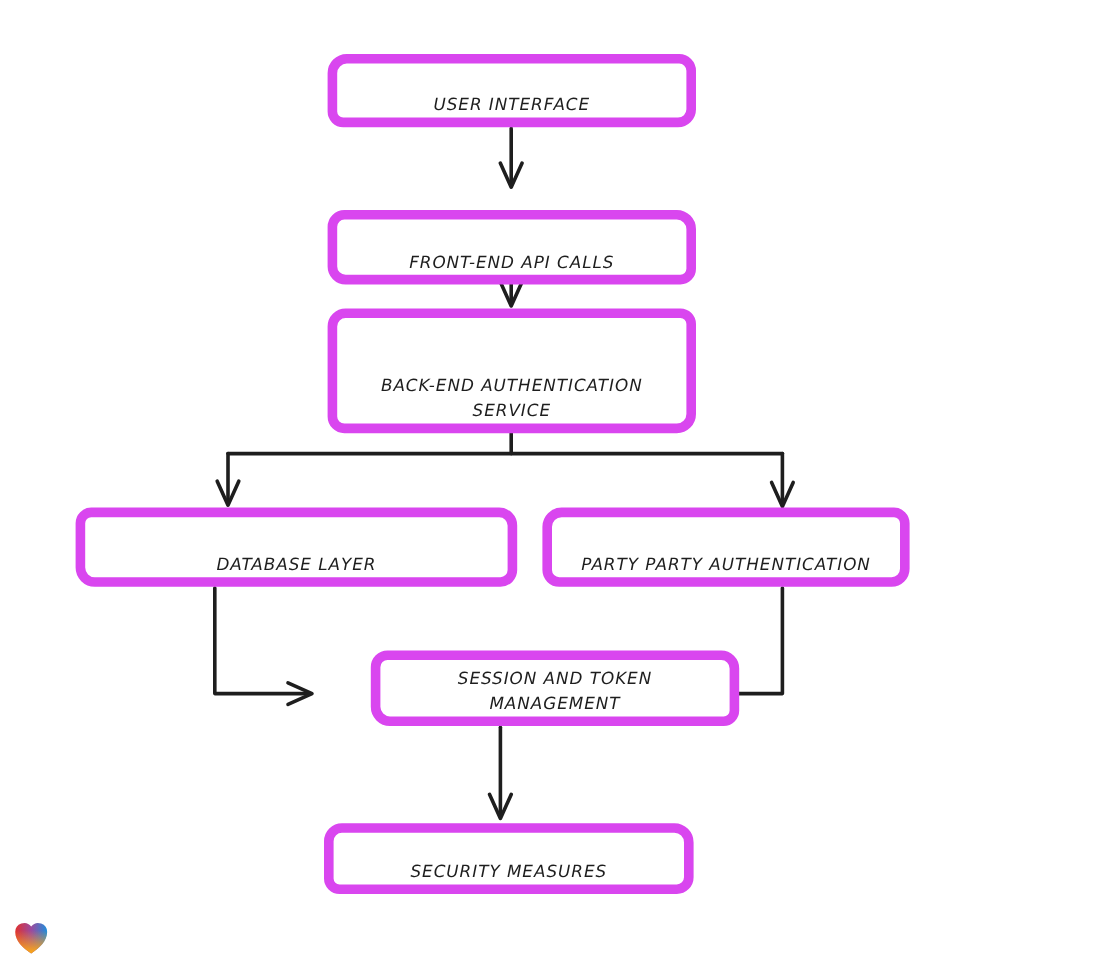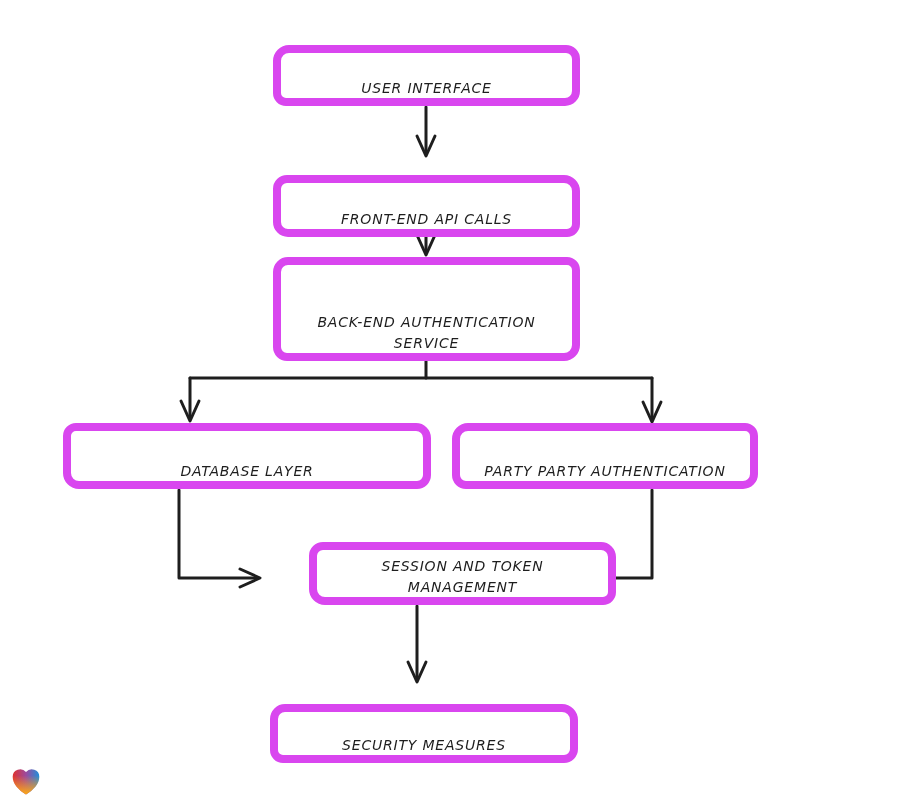--- a/index.html
+++ b/index.html
@@ -49,21 +49,21 @@
     white-space: pre-line;
     padding: 0 14px;
   }
   
   #node-1 { left:273px; top:45px;  width:307px; height:61px; border-radius:16px 14px 15px 13px; }
   #node-2 { left:273px; top:159px; width:307px; height:62px; border-radius:14px 16px 13px 15px;margin-top:16px; }
   #node-3 { left:273px; top:257px; width:307px; height:104px; border-radius:15px 13px 16px 14px; }
   #node-4 { left:63px;  top:423px; width:368px; height:66px; border-radius:13px 15px 14px 16px; }
   #node-5 { left:452px; top:423px; width:306px; height:66px; border-radius:16px 13px 15px 14px; }
   #node-6 { left:265px; top:542px; width:307px; height:63px; border-radius:14px 15px 13px 16px;margin-left:44px; }
-  #node-7 { left:270px; top:686px; width:308px; height:59px; border-radius:15px 16px 14px 13px;margin-top:18px; }
+  #node-7 { left:270px; top:686px; width:308px; height:59px; border-radius:15px 16px 14px 13px; }
   .logo {
     position: absolute;
     left: 7px;
     top: 761px;
     width: 38px;
     height: 38px;
     filter: blur(0.6px);
   }
 </style>
 </head>

